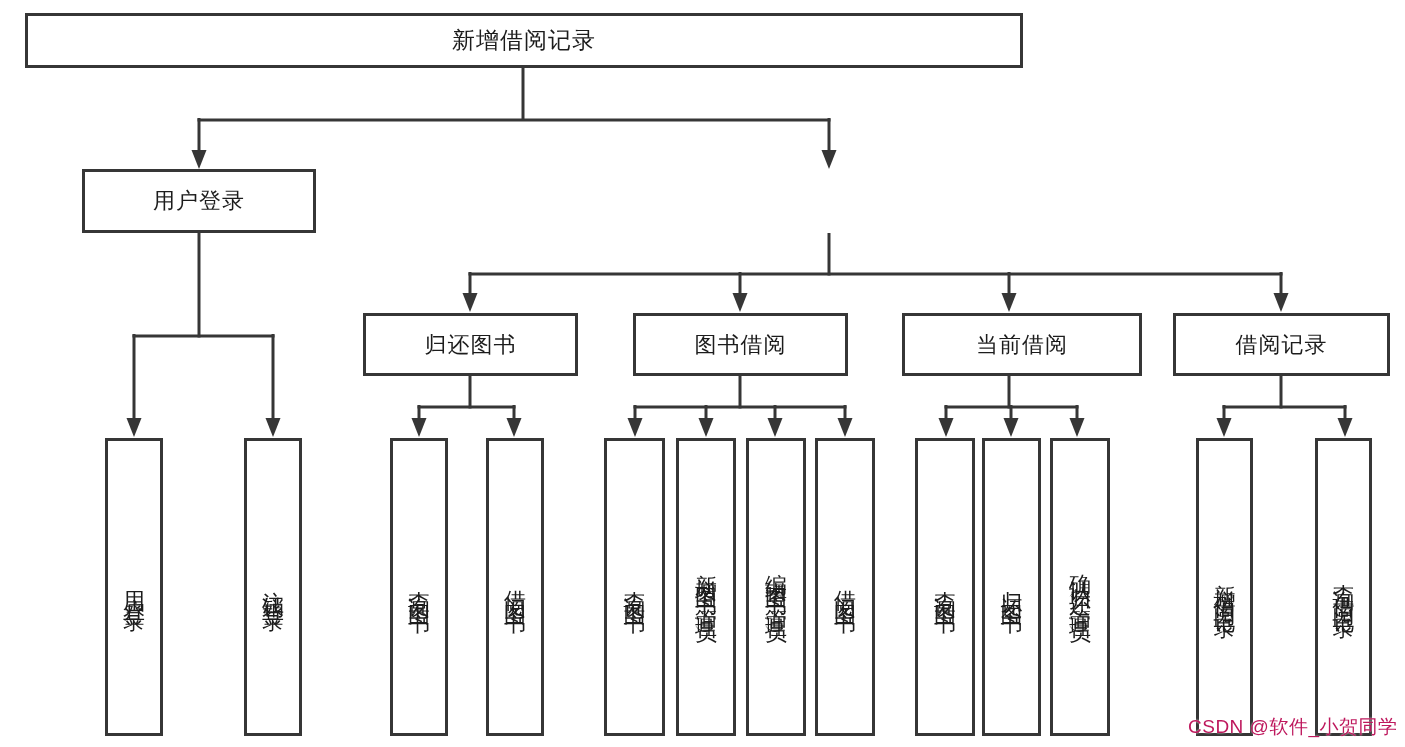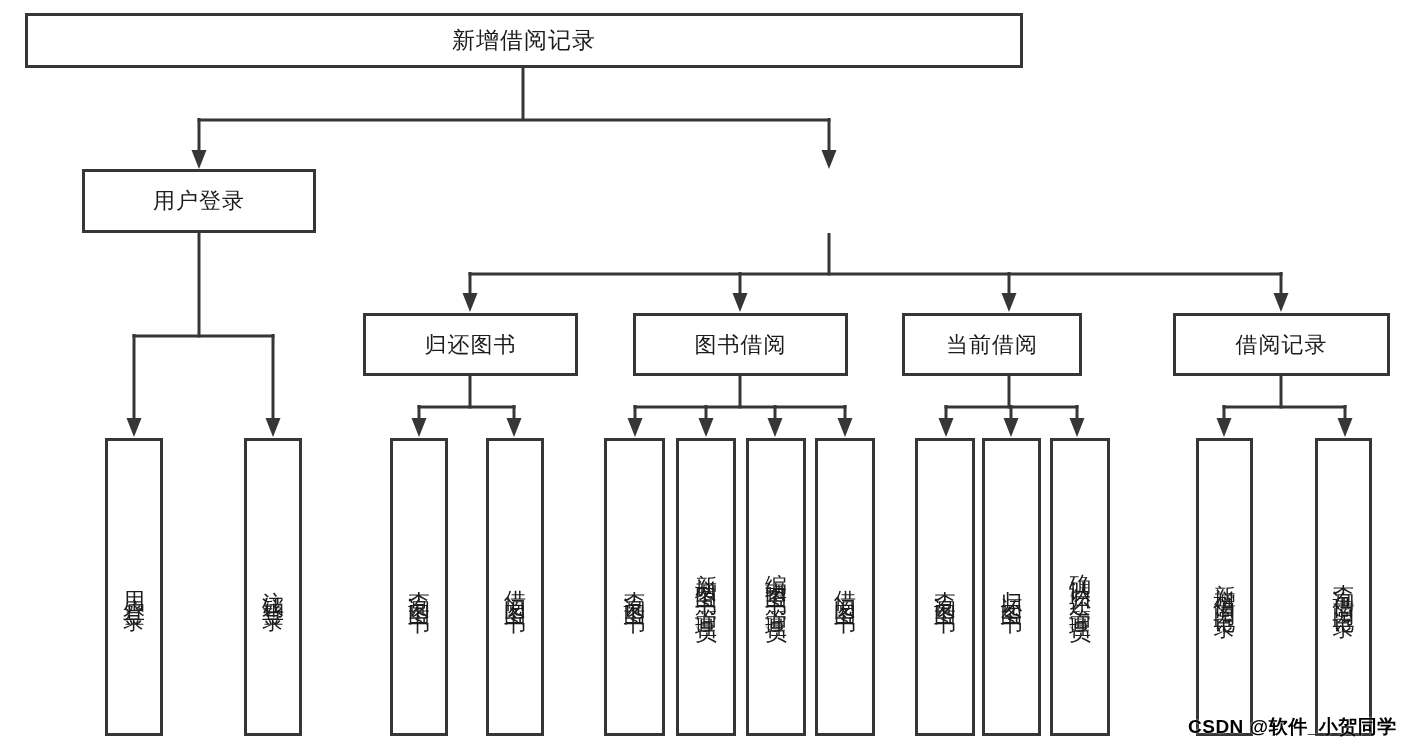--- a/index.html
+++ b/index.html
@@ -31,46 +31,45 @@
     letter-spacing:7px;
     line-height:1.0;
     max-height:286px;
   }
   
   #n-root            {left:25px;  top:13px;  width:998px; height:55px;}
   #n-user-login      {left:82px;  top:169px; width:234px; height:64px;}
   #n-book-mgmt       {left:713px; top:169px; width:232px; height:64px;}
   #n-new-book        {left:363px; top:313px; width:215px; height:63px;}
   #n-book-borrow     {left:633px; top:313px; width:215px; height:63px;}
-  #n-current-borrow  {left:902px; top:313px; width:180px; height:63px;}
+  #n-current-borrow  {left:902px; top:313px; width:240px; height:63px;}
   #n-borrow-records  {left:1173px;top:313px; width:217px; height:63px;font-family:Liberation Serif, serif;}
   .leaf{top:438px;height:298px;}
   #l-user-login          {left:105px;  width:58px;}
   #l-logout              {left:244px;  width:58px;}
   #l-rec-query           {left:390px;  width:58px;}
   #l-rec-borrow          {left:486px;  width:58px;}
   #l-bb-query            {left:604px;  width:61px;}
   #l-bb-add-admin        {left:676px;  width:60px;}
   #l-bb-edit-admin       {left:746px;  width:60px;}
   #l-bb-borrow           {left:815px;  width:60px;}
   #l-cb-query            {left:915px;  width:60px;}
   #l-cb-return           {left:982px;  width:59px;}
   #l-cb-confirm-admin    {left:1050px; width:60px;}
   #l-br-add-record       {left:1196px; width:57px;}
   #l-br-query-record     {left:1315px; width:57px;}
   #watermark{
     position:absolute;
     left:1188px; top:714px;
     font-size:19px;
-    color:#000000;
+    color:#be185d;
     letter-spacing:0.5px;
     white-space:nowrap;
     text-shadow:0 0 2px #ffffff;
     z-index:5;
-    font-weight:bold;
   }
 </style>
 </head>
 <body>
 
 <div id="canvas">
 
   <svg id="wires" viewBox="0 0 1405 747" xmlns="http://www.w3.org/2000/svg">
     <g stroke="#363636" stroke-width="3" fill="#363636">
 

